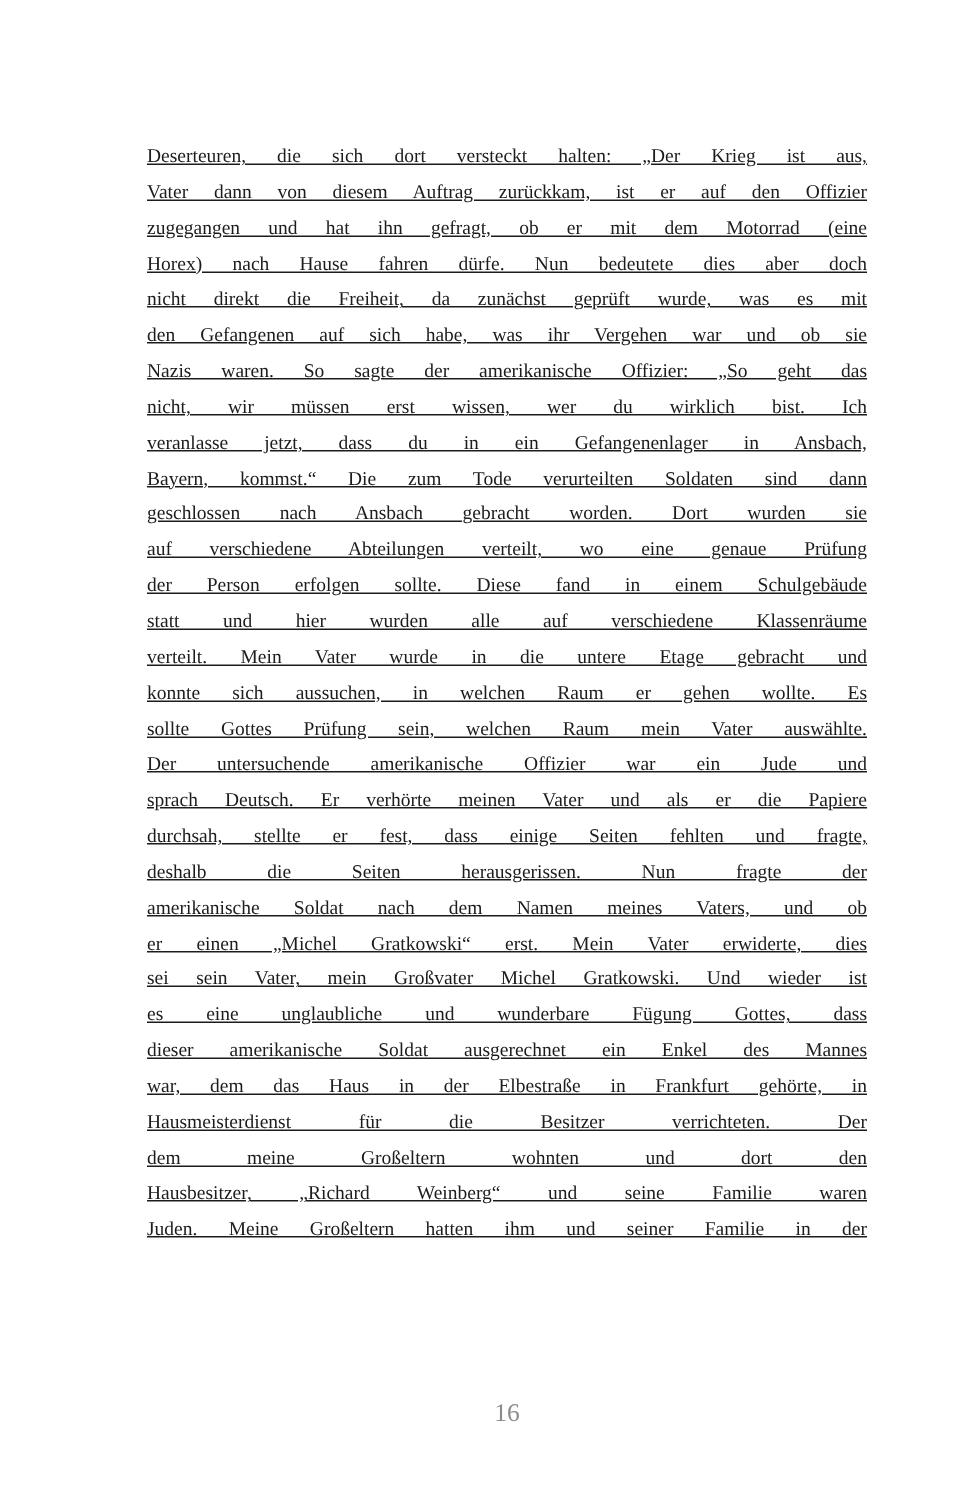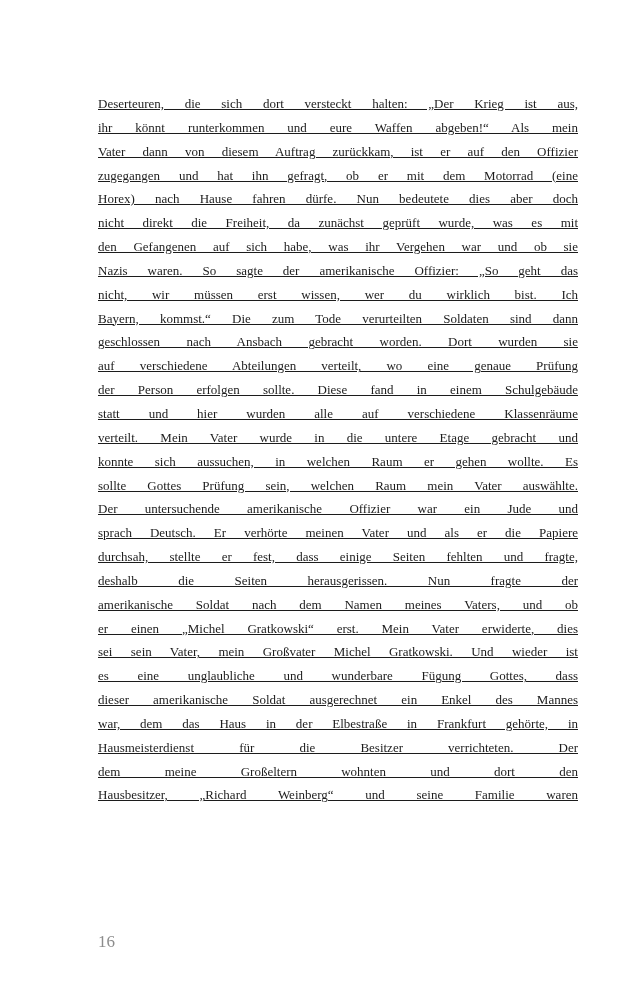--- a/index.html
+++ b/index.html
@@ -34,39 +34,40 @@
     text-align-last: justify;
     white-space: normal;
     height: 23.85px;
     overflow: visible;
   }
   .page-number {
     position: absolute;
     left: 98px;
     top: 930px;
     width: 480px;
+    text-align: center;
     color: var(--page-number-color, #8c8c8c);
     font-size: 17px;
     line-height: 23px;
   }
 </style>
 </head>
 <body>
 
 <div class="page">
   <div class="text-block">
       <div class="line">Deserteuren, die sich dort versteckt halten: „Der Krieg ist aus,</div>
-      <div class="line">ihr könnt runterkommen und eure Waffen abgeben!“ Als mein</div>
       <div class="line">Vater dann von diesem Auftrag zurückkam, ist er auf den Offizier</div>
       <div class="line">zugegangen und hat ihn gefragt, ob er mit dem Motorrad (eine</div>
       <div class="line">Horex) nach Hause fahren dürfe. Nun bedeutete dies aber doch</div>
       <div class="line">nicht direkt die Freiheit, da zunächst geprüft wurde, was es mit</div>
       <div class="line">den Gefangenen auf sich habe, was ihr Vergehen war und ob sie</div>
       <div class="line">Nazis waren. So sagte der amerikanische Offizier: „So geht das</div>
       <div class="line">nicht, wir müssen erst wissen, wer du wirklich bist. Ich</div>
+      <div class="line">veranlasse jetzt, dass du in ein Gefangenenlager in Ansbach,</div>
       <div class="line">Bayern, kommst.“ Die zum Tode verurteilten Soldaten sind dann</div>
       <div class="line">geschlossen nach Ansbach gebracht worden. Dort wurden sie</div>
       <div class="line">auf verschiedene Abteilungen verteilt, wo eine genaue Prüfung</div>
       <div class="line">der Person erfolgen sollte. Diese fand in einem Schulgebäude</div>
       <div class="line">statt und hier wurden alle auf verschiedene Klassenräume</div>
       <div class="line">verteilt. Mein Vater wurde in die untere Etage gebracht und</div>
       <div class="line">konnte sich aussuchen, in welchen Raum er gehen wollte. Es</div>
       <div class="line">sollte Gottes Prüfung sein, welchen Raum mein Vater auswählte.</div>
       <div class="line">Der untersuchende amerikanische Offizier war ein Jude und</div>
       <div class="line">sprach Deutsch. Er verhörte meinen Vater und als er die Papiere</div>
@@ -74,15 +75,16 @@
       <div class="line">deshalb die Seiten herausgerissen. Nun fragte der</div>
       <div class="line">amerikanische Soldat nach dem Namen meines Vaters, und ob</div>
       <div class="line">er einen „Michel Gratkowski“ erst. Mein Vater erwiderte, dies</div>
       <div class="line">sei sein Vater, mein Großvater Michel Gratkowski. Und wieder ist</div>
       <div class="line">es eine unglaubliche und wunderbare Fügung Gottes, dass</div>
       <div class="line">dieser amerikanische Soldat ausgerechnet ein Enkel des Mannes</div>
       <div class="line">war, dem das Haus in der Elbestraße in Frankfurt gehörte, in</div>
       <div class="line">Hausmeisterdienst für die Besitzer verrichteten. Der</div>
       <div class="line">dem meine Großeltern wohnten und dort den</div>
       <div class="line">Hausbesitzer, „Richard Weinberg“ und seine Familie waren</div>
+      <div class="line">Juden. Meine Großeltern hatten ihm und seiner Familie in der</div>
     </div>
   <div class="page-number">16</div>
 </div>
 
 </body></html>

